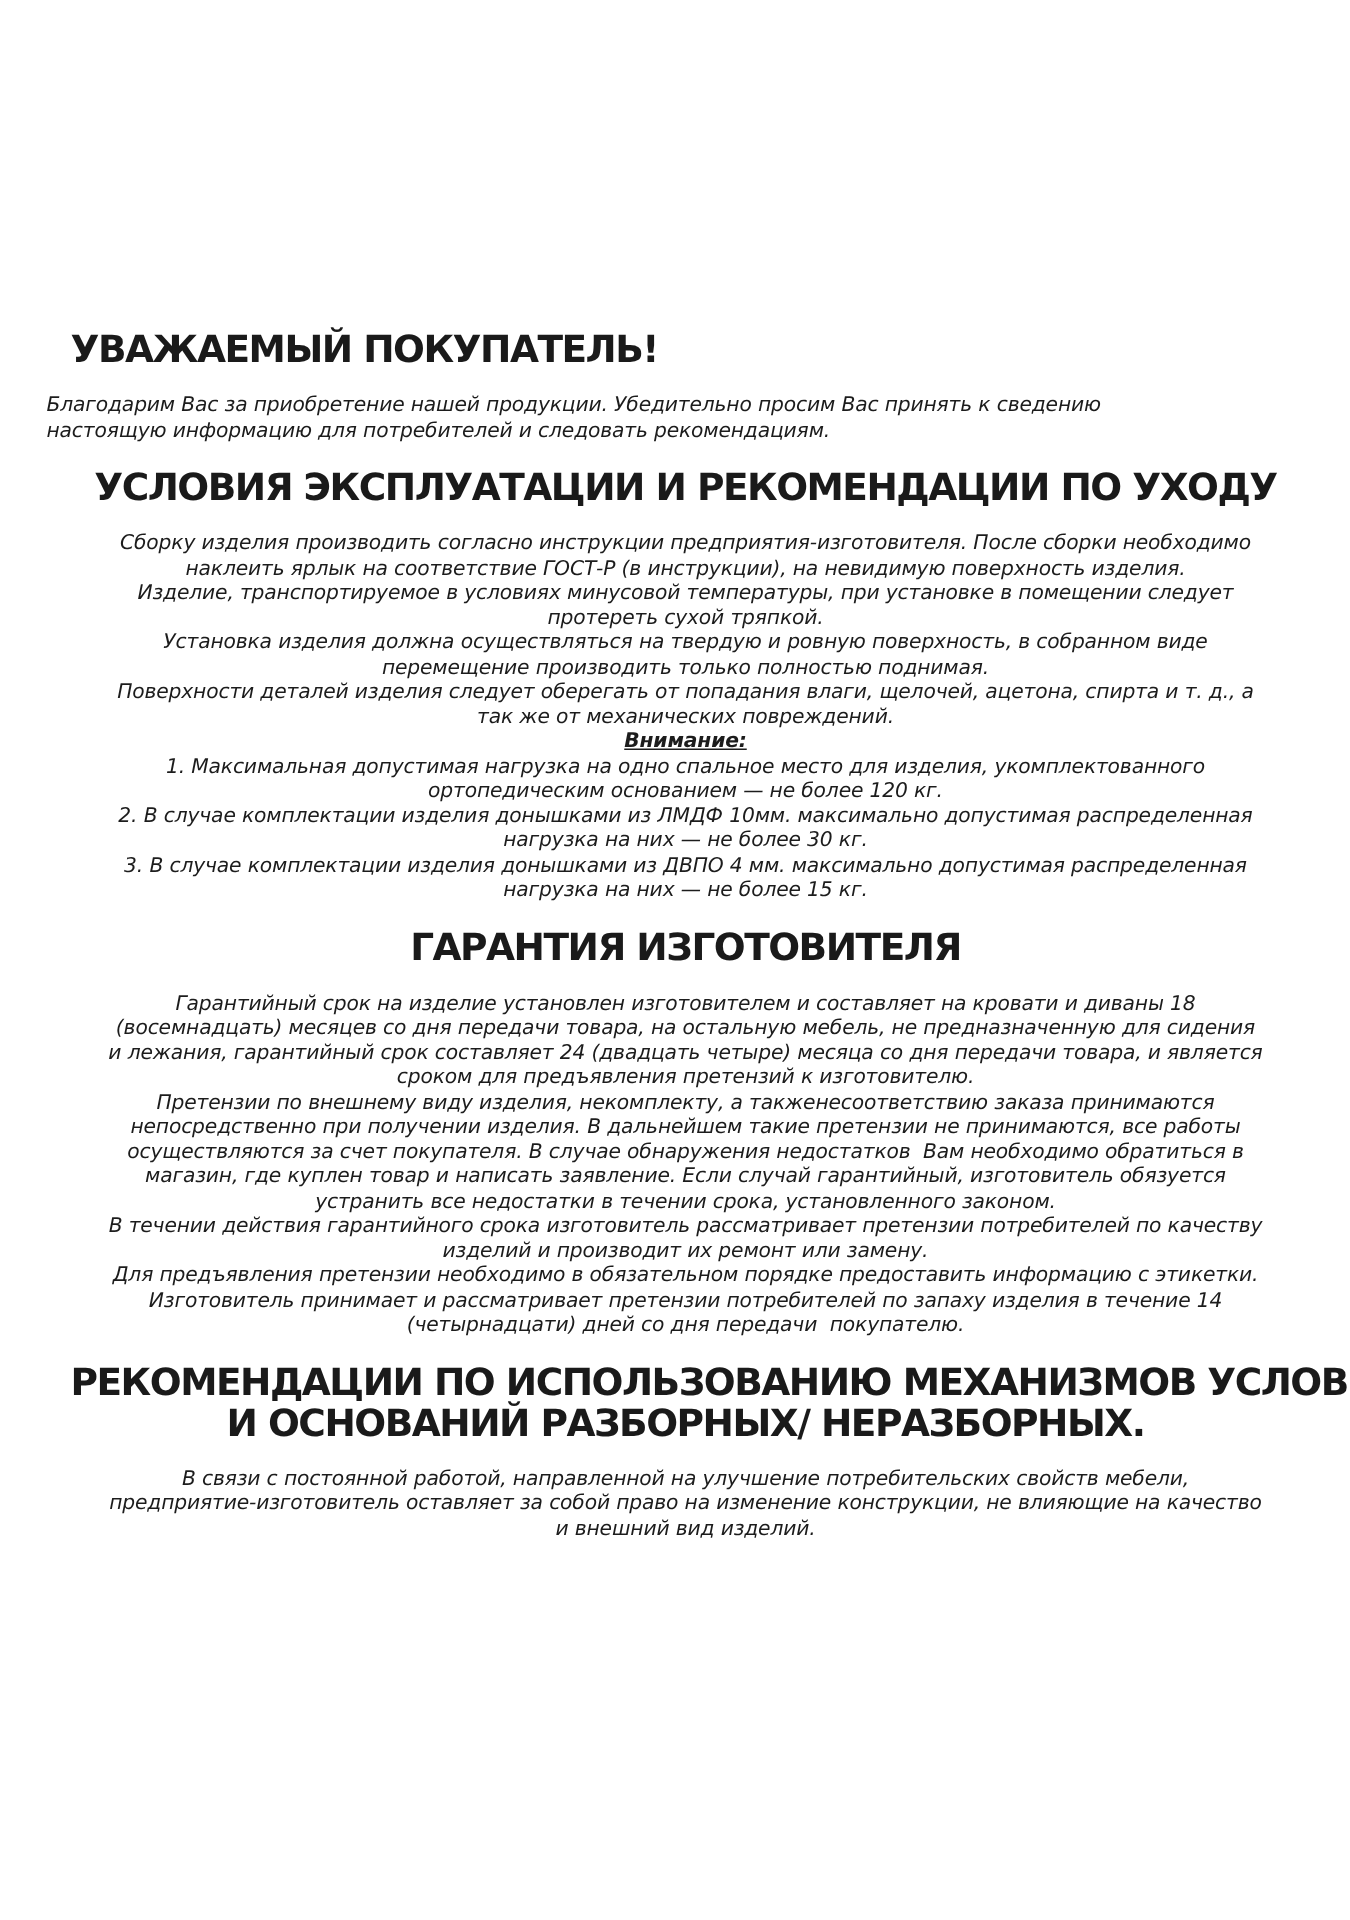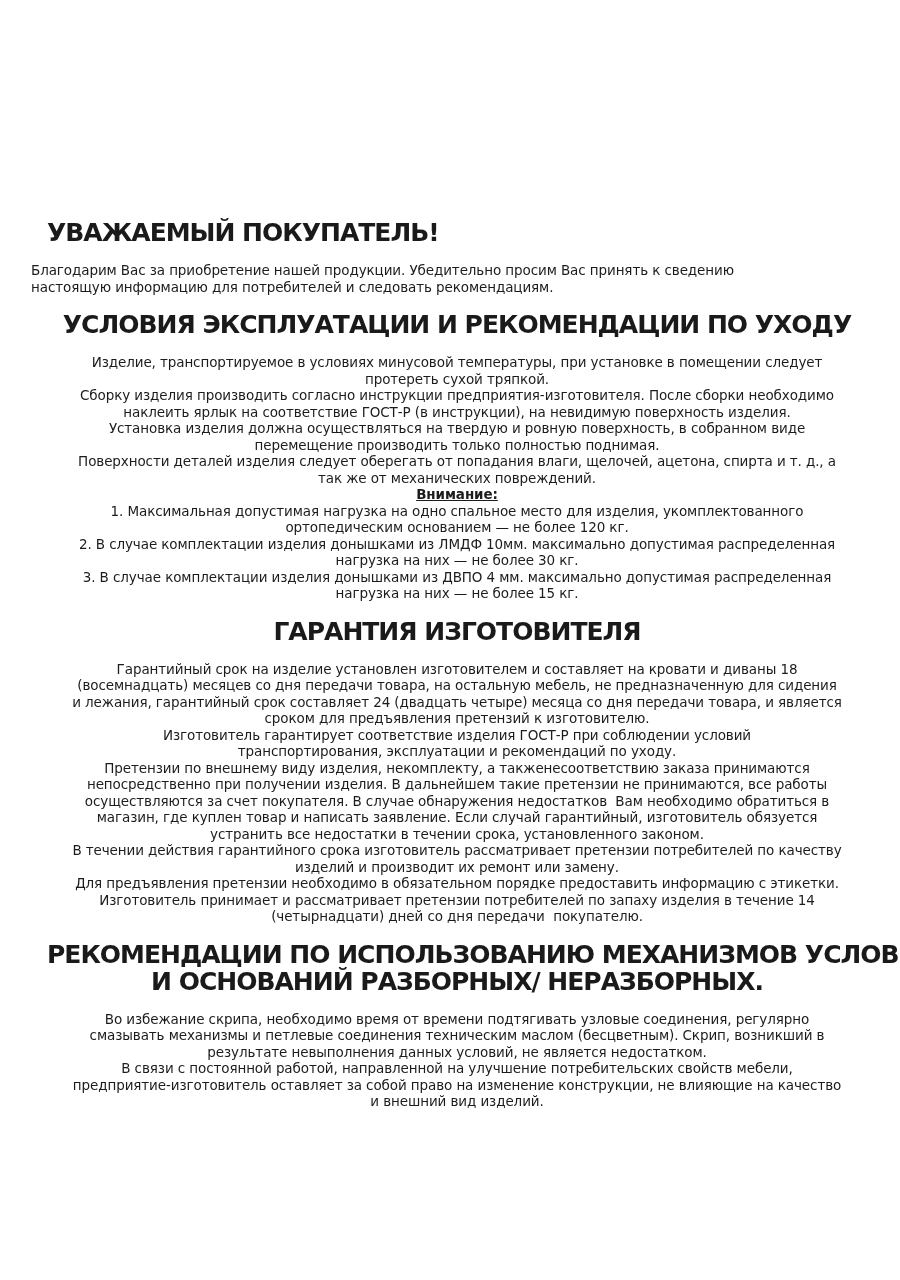--- a/index.html
+++ b/index.html
@@ -33,20 +33,21 @@
   }
   .doc-heading .hline { display: block; }
   .section { margin: 0; }
   .section + .section { margin-top: 11px; text-align: center; }
   .body-text p {
     margin: 0;
     font-size: 13.5px;
     line-height: 16.5px;
     letter-spacing: -0.1px;
     white-space: pre-wrap;
+    font-style: italic;
   }
   .heading-gap { margin-top: 2px; }
   .attention-label {
     font-size: 13.5px;
     line-height: 16.5px;
     font-weight: 700;
     text-decoration: underline;
     margin: 0;
   }
 </style>
@@ -60,24 +61,24 @@
       <h1 class="doc-heading">УВАЖАЕМЫЙ ПОКУПАТЕЛЬ!</h1>
       <div class="body-text heading-gap">
         <p>Благодарим Вас за приобретение нашей продукции. Убедительно просим Вас принять к сведению
 настоящую информацию для потребителей и следовать рекомендациям.</p>
       </div>
     </div>
 
     <div class="section">
       <h1 class="doc-heading">УСЛОВИЯ ЭКСПЛУАТАЦИИ И РЕКОМЕНДАЦИИ ПО УХОДУ</h1>
       <div class="body-text heading-gap">
+        <p>Сборку изделия производить согласно инструкции предприятия-изготовителя. После сборки необходимо
+наклеить ярлык на соответствие ГОСТ-Р (в инструкции), на невидимую поверхность изделия.</p>
         <p>Изделие, транспортируемое в условиях минусовой температуры, при установке в помещении следует
 протереть сухой тряпкой.</p>
-        <p>Сборку изделия производить согласно инструкции предприятия-изготовителя. После сборки необходимо
-наклеить ярлык на соответствие ГОСТ-Р (в инструкции), на невидимую поверхность изделия.</p>
         <p>Установка изделия должна осуществляться на твердую и ровную поверхность, в собранном виде
 перемещение производить только полностью поднимая.</p>
         <p>Поверхности деталей изделия следует оберегать от попадания влаги, щелочей, ацетона, спирта и т. д., а
 так же от механических повреждений.</p>
         <p class="attention-label">Внимание:</p>
         <p>1. Максимальная допустимая нагрузка на одно спальное место для изделия, укомплектованного
 ортопедическим основанием — не более 120 кг.</p>
         <p>2. В случае комплектации изделия донышками из ЛМДФ 10мм. максимально допустимая распределенная
 нагрузка на них — не более 30 кг.</p>
         <p>3. В случае комплектации изделия донышками из ДВПО 4 мм. максимально допустимая распределенная
@@ -85,44 +86,39 @@
       </div>
     </div>
 
     <div class="section">
       <h1 class="doc-heading">ГАРАНТИЯ ИЗГОТОВИТЕЛЯ</h1>
       <div class="body-text heading-gap">
         <p>Гарантийный срок на изделие установлен изготовителем и составляет на кровати и диваны 18
 (восемнадцать) месяцев со дня передачи товара, на остальную мебель, не предназначенную для сидения
 и лежания, гарантийный срок составляет 24 (двадцать четыре) месяца со дня передачи товара, и является
 сроком для предъявления претензий к изготовителю.</p>
-        <p>Изготовитель гарантирует соответствие изделия ГОСТ-Р при соблюдении условий
-транспортирования, эксплуатации и рекомендаций по уходу.</p>
         <p>Претензии по внешнему виду изделия, некомплекту, а такженесоответствию заказа принимаются
 непосредственно при получении изделия. В дальнейшем такие претензии не принимаются, все работы
 осуществляются за счет покупателя. В случае обнаружения недостатков  Вам необходимо обратиться в
 магазин, где куплен товар и написать заявление. Если случай гарантийный, изготовитель обязуется
 устранить все недостатки в течении срока, установленного законом.</p>
         <p>В течении действия гарантийного срока изготовитель рассматривает претензии потребителей по качеству
 изделий и производит их ремонт или замену.</p>
         <p>Для предъявления претензии необходимо в обязательном порядке предоставить информацию с этикетки.</p>
         <p>Изготовитель принимает и рассматривает претензии потребителей по запаху изделия в течение 14
 (четырнадцати) дней со дня передачи  покупателю.</p>
       </div>
     </div>
 
     <div class="section">
       <h1 class="doc-heading">
         <span class="hline">РЕКОМЕНДАЦИИ ПО ИСПОЛЬЗОВАНИЮ МЕХАНИЗМОВ УСЛОВИЯ</span>
         <span class="hline">И ОСНОВАНИЙ РАЗБОРНЫХ/ НЕРАЗБОРНЫХ.</span>
       </h1>
       <div class="body-text heading-gap">
-        <p>Во избежание скрипа, необходимо время от времени подтягивать узловые соединения, регулярно
-смазывать механизмы и петлевые соединения техническим маслом (бесцветным). Скрип, возникший в
-результате невыполнения данных условий, не является недостатком.</p>
         <p>В связи с постоянной работой, направленной на улучшение потребительских свойств мебели,
 предприятие-изготовитель оставляет за собой право на изменение конструкции, не влияющие на качество
 и внешний вид изделий.</p>
       </div>
     </div>
 
   </div>
 </div>
 
 </body></html>

